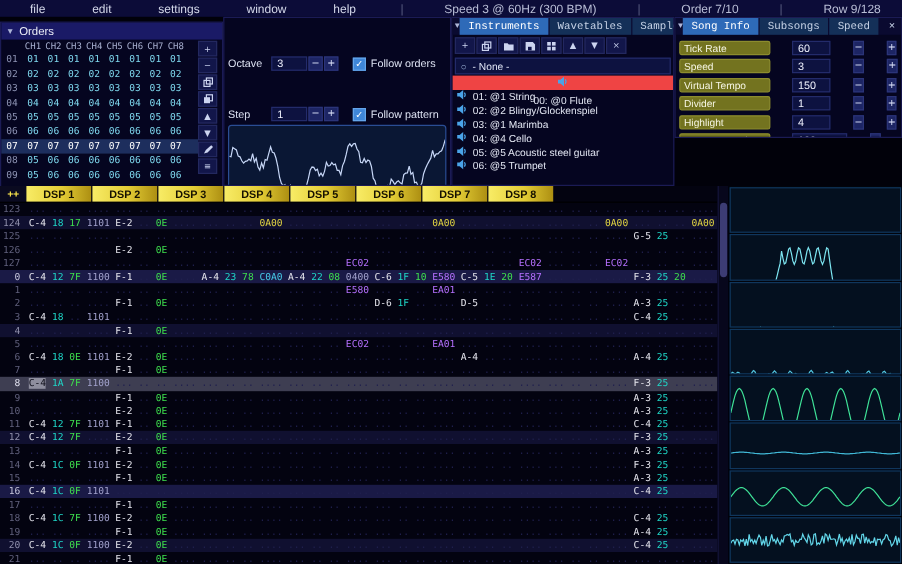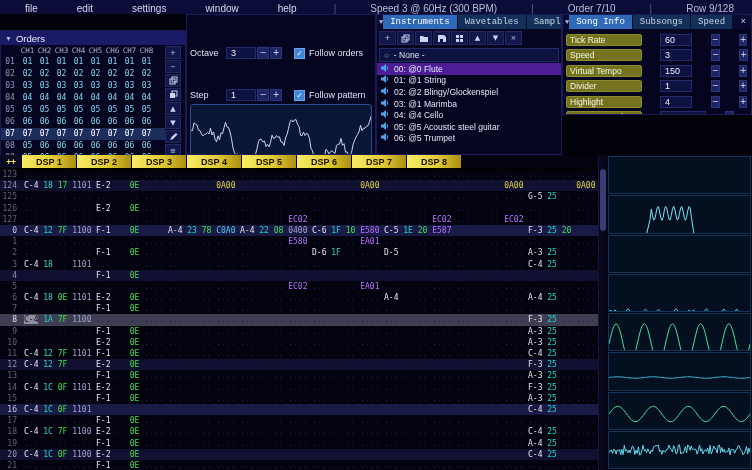--- a/index.html
+++ b/index.html
@@ -9,21 +9,21 @@
     -webkit-font-smoothing:antialiased;
   }
   
   #menubar{position:absolute;left:0;top:0;width:752px;height:14px;background:#0c0c38;
     display:flex;align-items:flex-end;padding:0 20px;font-size:10px;color:#d4d8ea;box-sizing:border-box;white-space:nowrap;gap:29px;}
   .menu-item{padding:0 5px;cursor:default;}
   .menu-sep{color:#585c80;padding:0 3px;}
   .menu-status{color:#b9bed6;padding:0 2px;}
   
   .window{position:absolute;background:#050520;border:1px solid #1b1b55;box-sizing:border-box;overflow:hidden;}
-  #orders{left:0;top:30px;width:186px;height:141px;}
+  #orders{left:0;top:18px;width:186px;height:141px;}
   #controls{left:186px;top:14px;width:190px;height:141px;padding:3px;}
   #instruments{left:376px;top:14px;width:186px;height:141px;}
   #songinfo{left:562px;top:14px;width:190px;height:101px;}
   .titlebar{height:14px;background:#1a1a66;display:flex;align-items:center;padding:0 4px;font-size:9.5px;color:#eceef8;gap:4px;}
   .collapse{color:#aeb6d8;font-size:7px;}
   .tabbar{height:14px;background:#0a0a30;display:flex;align-items:stretch;font-size:9px;padding-left:2px;font-family:Liberation Mono, monospace;}
   .tabs-holder{display:flex;align-items:stretch;}
   .tab{display:flex;align-items:center;padding:0 7px;background:#143058;color:#c6d2e6;margin-right:1px;}
   .tab.active{background:#2e6ab8;color:#fff;}
   .tab-close{margin-left:auto;color:#c6d2e6;padding:0 5px;display:flex;align-items:center;font-size:9px;}
@@ -58,21 +58,21 @@
   .poly-btn{height:16px;background:#bef264;border:1px solid #74e870;color:#0b3a10;font-weight:bold;font-size:9px;
     padding:0 9px;margin-left:3px;border-radius:1px;}
   
   #instr-toolbar{display:flex;gap:1px;padding:2px 2px;}
   #instr-toolbar .tool-btn{width:17px;height:14px;}
   #instr-combo{margin:1px 2px;height:12px;background:#0d1240;border:1px solid #232b6a;display:flex;align-items:center;
     font-size:8.5px;color:#dfe4f4;padding:0 4px;gap:5px;}
   #instr-combo .circ{color:#9fb4d8;font-size:8px;}
   #instr-list{font-size:8.5px;margin-top:1px;}
   .instr-item{height:11.6px;display:flex;align-items:center;gap:4px;padding:0 3px;color:#e2e6f2;white-space:nowrap;}
-  .instr-item.selected{background:#4c1d95;}
+  .instr-item.selected{background:#ef4444;flex-direction:column;}
   .instr-item svg{flex:none;}
   
   #si-body{padding:3px 3px 0 3px;}
   .si-row{display:flex;align-items:center;height:15.5px;gap:18px;font-size:8.5px;}
   .field-label{width:76px;height:12px;background:#73731f;border:1px solid #8c8c2e;color:#f6f6e4;font-size:8.5px;
     display:flex;align-items:center;padding:0 3px;border-radius:2px;box-sizing:border-box;flex:none;}
   .si-input{width:32px;flex:none;}
   .si-input.wide{width:46px;}
   .si-suffix{color:#dfe4f4;margin-left:3px;white-space:nowrap;}
   

